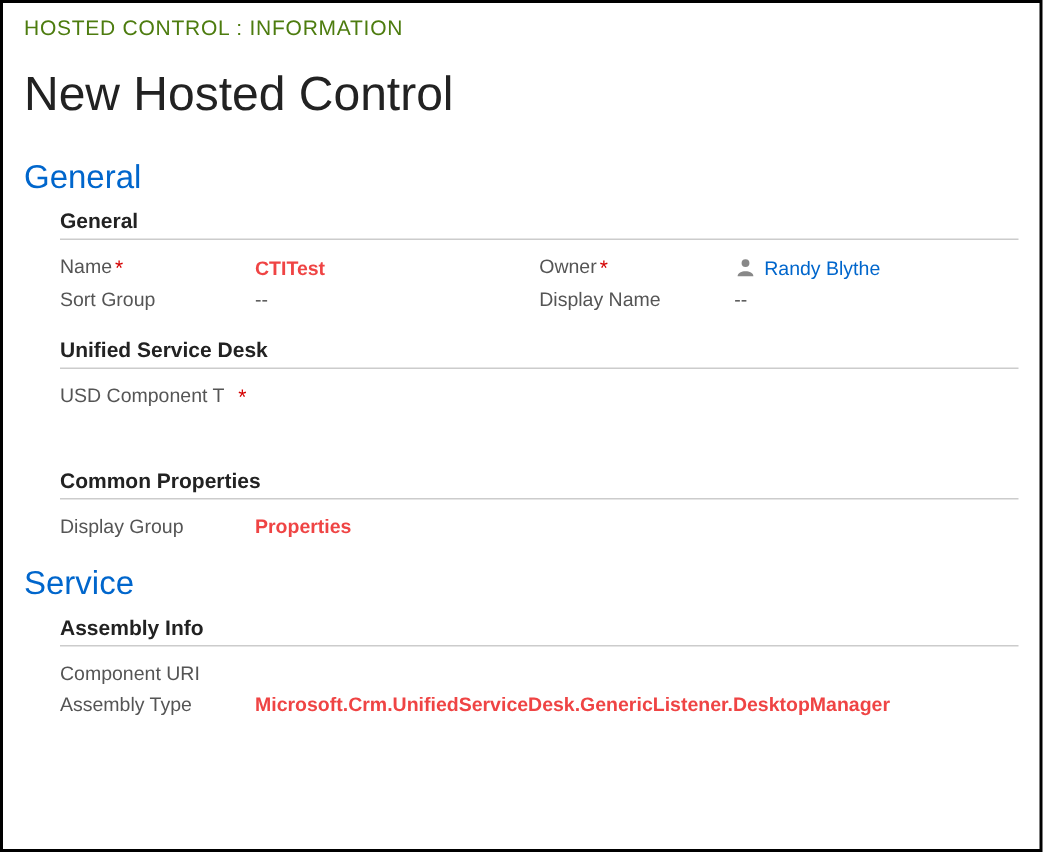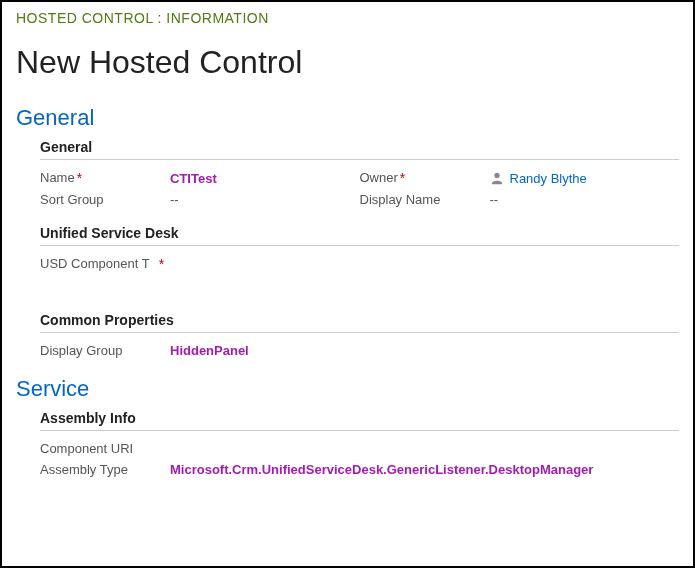--- a/index.html
+++ b/index.html
@@ -64,21 +64,21 @@
       display: inline-flex;
       align-items: flex-start;
     }
     .required {
       color: #d40000;
       font-size: 14px;
       margin-left: 2px;
       vertical-align: super;
     }
     .field-value {
-      color: #a21caf;
+      color: #ef4444;
       font-weight: 700;
       flex: 1;
     }
     .field-value.light {
       font-weight: 400;
       color: #555;
     }
     .owner-link {
       color: #0066cc;
       font-weight: 400;
@@ -147,21 +147,21 @@
     <span class="field-label">
       <span>USD Component T</span>&nbsp;&nbsp;<span class="required">*</span>
     </span>
   </div>
 </div>
 
 <div class="subsection" style="margin-top:40px;">
   <div class="subsection-title">Common Properties</div>
   <div class="field-row">
     <span class="field-label">Display Group</span>
-    <span class="field-value">HiddenPanel</span>
+    <span class="field-value">Properties</span>
   </div>
 </div>
 
 <h2 class="section-header">Service</h2>
 
 <div class="subsection">
   <div class="subsection-title">Assembly Info</div>
   <div class="field-row">
     <span class="field-label">Component URI</span>
   </div>

